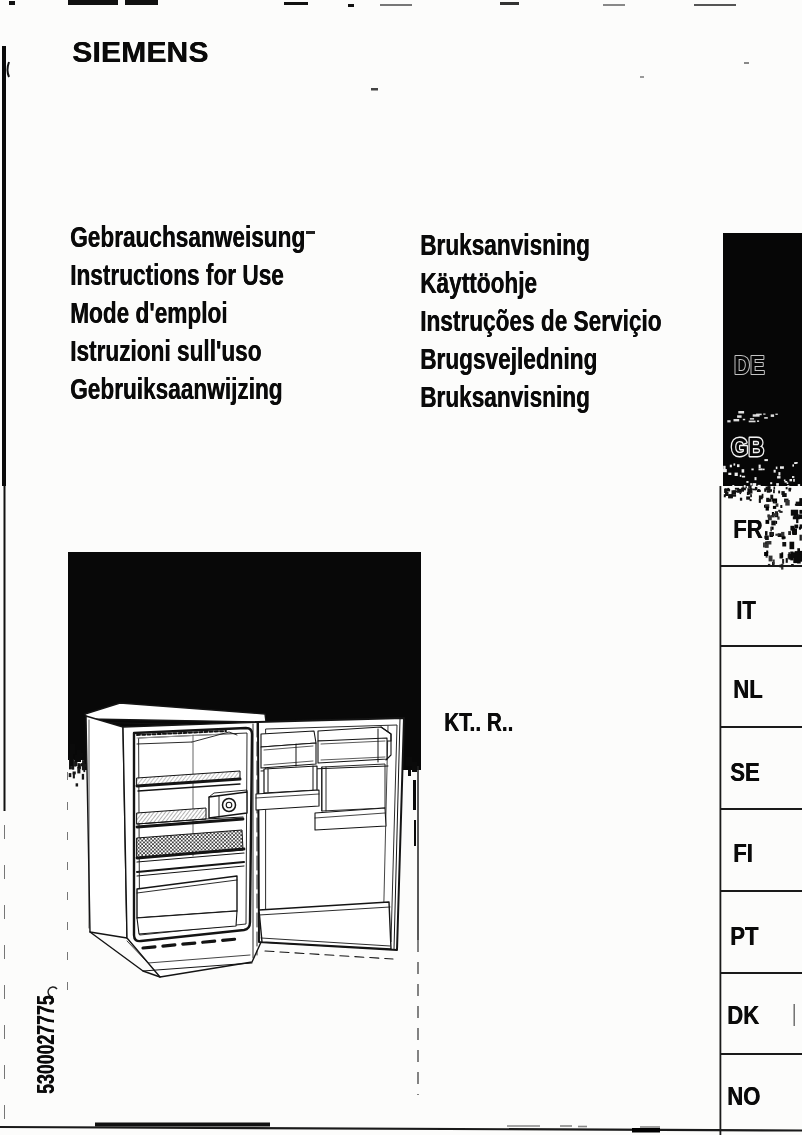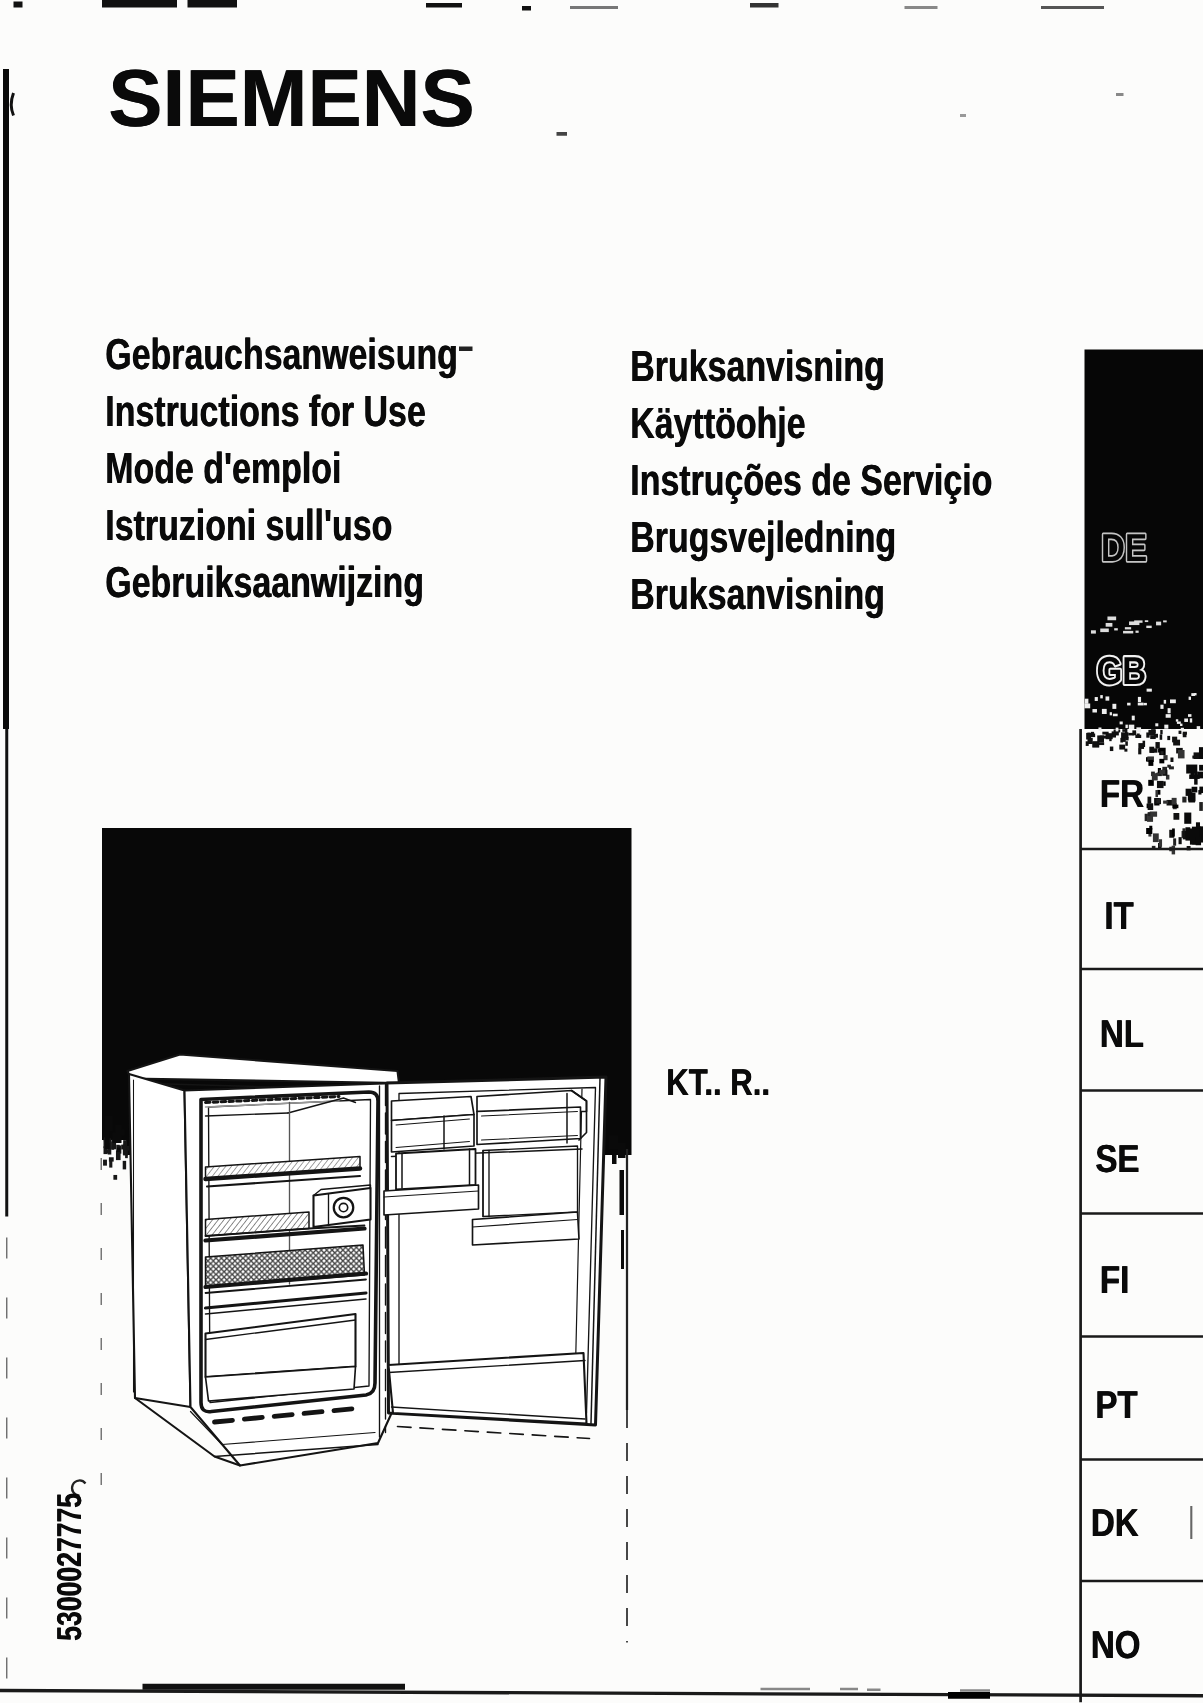--- a/index.html
+++ b/index.html
@@ -427,21 +427,21 @@
     <line x1="507" y1="1126" x2="540" y2="1126"></line>
     <line x1="560" y1="1126" x2="572" y2="1126"></line>
     <line x1="578" y1="1126.5" x2="587" y2="1126.5"></line>
     <line x1="640" y1="1127" x2="660" y2="1127"></line>
   </g>
   <rect x="632" y="1128" width="28" height="4.5" fill="#000"></rect>
 
   <path d="M57,989 a5,5 0 1 0 -4,8" stroke="#222" stroke-width="1.5" fill="none"></path>
 </svg>
 
-<div class="abs btxt" style="left:72px;top:35px;font-size:54px;letter-spacing:0.2px;">SIEMENS</div>
+<div class="abs btxt" style="left:72px;top:35px;font-size:30px;letter-spacing:0.2px;">SIEMENS</div>
 
 <div class="abs btxt" style="left:70px;top:218px;font-size:29px;line-height:38px;white-space:nowrap;transform:scale(0.78,1);transform-origin:left top;">
 Gebrauchsanweisung<br>Instructions for Use<br>Mode d'emploi<br>Istruzioni sull'uso<br>Gebruiksaanwijzing
 </div>
 
 <div class="abs btxt" style="left:420px;top:226px;font-size:29px;line-height:38px;white-space:nowrap;transform:scale(0.78,1);transform-origin:left top;">
 Bruksanvisning<br>Käyttöohje<br>Instruções de Serviçio<br>Brugsvejledning<br>Bruksanvisning
 </div>
 
 <div class="abs btxt" style="left:444px;top:708px;font-size:25px;transform:scale(0.83,1);transform-origin:left top;">KT.. R..</div>

